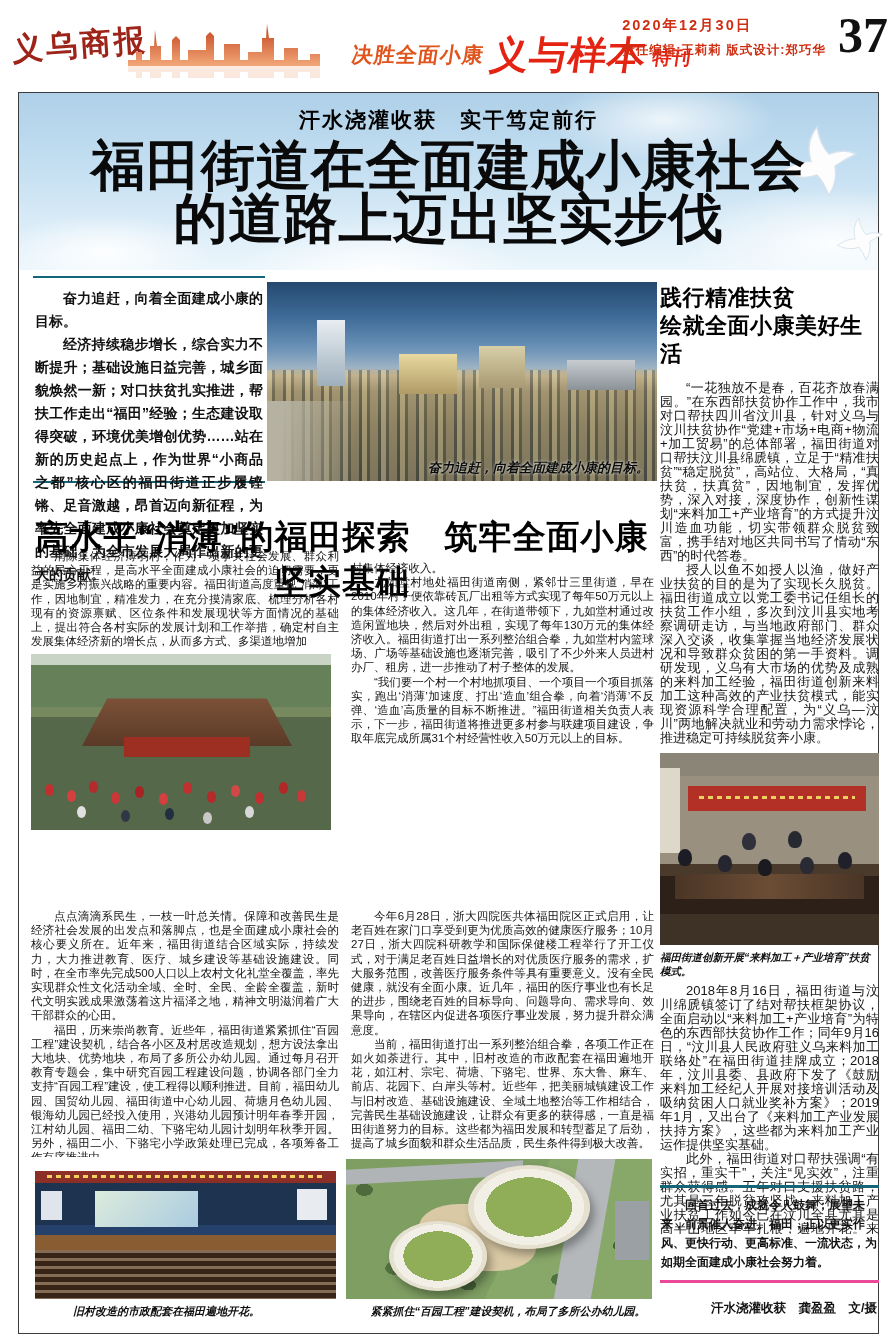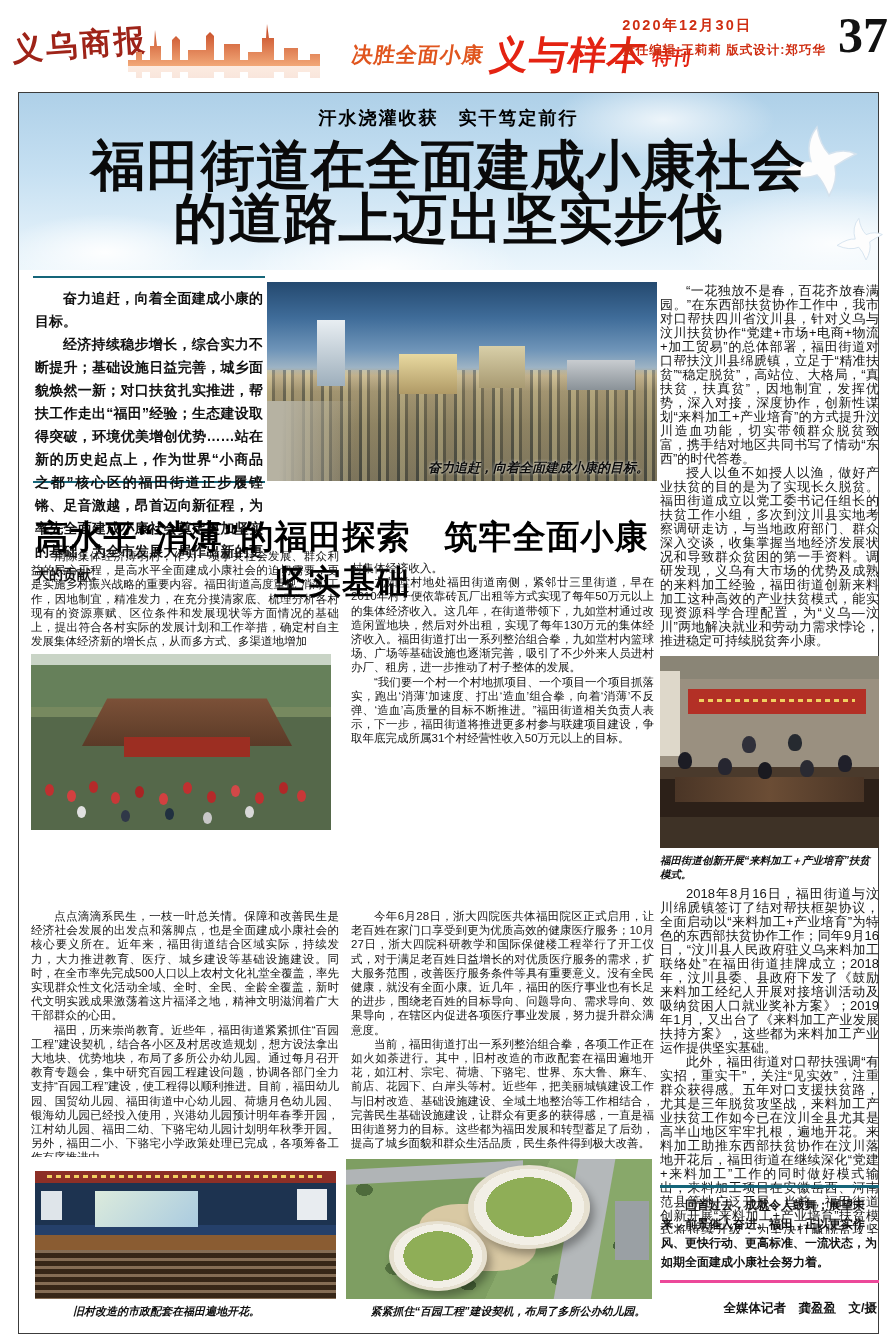--- a/index.html
+++ b/index.html
@@ -20,21 +20,21 @@
           font-size:50px;font-weight:700;color:#111;}
   
   .mainbox{position:absolute;left:18px;top:92px;width:859px;height:1240px;border:1px solid #3c3c3c;background:#fff;}
   .sky{position:absolute;left:0;right:0;top:0;height:177px;
     background:
       radial-gradient(150px 55px at 10% 90%, rgba(255,255,255,.95), rgba(255,255,255,0) 70%),
       radial-gradient(200px 70px at 42% 100%, rgba(255,255,255,.9), rgba(255,255,255,0) 70%),
       radial-gradient(160px 60px at 75% 15%, rgba(255,255,255,.75), rgba(255,255,255,0) 70%),
       radial-gradient(220px 80px at 95% 85%, rgba(255,255,255,.9), rgba(255,255,255,0) 70%),
       linear-gradient(180deg,#aed0e8 0%,#c6e0f2 45%,#ecf6fc 100%);}
-  .kicker{position:absolute;top:13px;left:0;width:100%;text-align:center;font-size:18px;
+  .kicker{position:absolute;top:13px;left:0;width:100%;text-align:center;font-size:21px;
           font-weight:900;color:#000;letter-spacing:2px;}
   .main-title{position:absolute;top:46px;left:0;width:100%;text-align:center;font-size:54px;
           line-height:53px;font-weight:900;color:#0a0a0a;letter-spacing:1px;}
   .dove1{position:absolute;right:16px;top:22px;width:96px;height:96px;}
   .dove2{position:absolute;right:-8px;top:118px;width:58px;height:58px;}
   
   .intro{position:absolute;left:14px;top:183px;width:232px;height:207px;border-top:2px solid #156579;
          border-bottom:2px solid #156579;padding:9px 2px;box-sizing:border-box;}
   .intro p{margin:0;text-indent:2em;font-size:14px;line-height:23px;font-weight:700;color:#111;text-align:justify;}
   
@@ -184,36 +184,40 @@
     <div class="photo photo-city">
       <i class="pc-b1"></i>
       <i class="pc-b2"></i>
       <i class="pc-b3"></i>
       <i class="pc-b4"></i>
       <div class="pc-caption">奋力追赶，向着全面建成小康的目标。</div>
     </div>
 
     <aside class="right-col">
       <div class="ra-flow">
+        <h2 class="ra-title">
+          <span style="display:block">践行精准扶贫</span>
+          <span style="display:block">绘就全面小康美好生活</span>
+        </h2>
         <p class="body">“一花独放不是春，百花齐放春满园。”在东西部扶贫协作工作中，我市对口帮扶四川省汶川县，针对义乌与汶川扶贫协作“党建+市场+电商+物流+加工贸易”的总体部署，福田街道对口帮扶汶川县绵虒镇，立足于“精准扶贫”“稳定脱贫”，高站位、大格局，“真扶贫，扶真贫”，因地制宜，发挥优势，深入对接，深度协作，创新性谋划“来料加工+产业培育”的方式提升汶川造血功能，切实带领群众脱贫致富，携手结对地区共同书写了情动“东西”的时代答卷。</p>
         <p class="body">授人以鱼不如授人以渔，做好产业扶贫的目的是为了实现长久脱贫。福田街道成立以党工委书记任组长的扶贫工作小组，多次到汶川县实地考察调研走访，与当地政府部门、群众深入交谈，收集掌握当地经济发展状况和导致群众贫困的第一手资料。调研发现，义乌有大市场的优势及成熟的来料加工经验，福田街道创新来料加工这种高效的产业扶贫模式，能实现资源科学合理配置，为“义乌—汶川”两地解决就业和劳动力需求悖论，推进稳定可持续脱贫奔小康。</p>
         <div class="photo photo-meeting">
           <i class="pm-win"></i>
           <i class="pm-banner"></i>
           <i class="pm-table"></i>
           <i class="pm-people"></i>
         </div>
         <p class="ra-caption">福田街道创新开展“来料加工＋产业培育”扶贫模式。</p>
         <p class="body">2018年8月16日，福田街道与汶川绵虒镇签订了结对帮扶框架协议，全面启动以“来料加工+产业培育”为特色的东西部扶贫协作工作；同年9月16日，“汶川县人民政府驻义乌来料加工联络处”在福田街道挂牌成立；2018年，汶川县委、县政府下发了《鼓励来料加工经纪人开展对接培训活动及吸纳贫困人口就业奖补方案》；2019年1月，又出台了《来料加工产业发展扶持方案》，这些都为来料加工产业运作提供坚实基础。</p>
         <p class="body">此外，福田街道对口帮扶强调“有实招，重实干”，关注“见实效”，注重群众获得感。五年对口支援扶贫路，尤其是三年脱贫攻坚战，来料加工产业扶贫工作如今已在汶川全县尤其是高半山地区牢牢扎根，遍地开花。来料加工助推东西部扶贫协作在汶川落地开花后，福田街道在继续深化“党建+来料加工”工作的同时做好模式输出，来料加工项目在安徽岳西、河南范县等地广泛开展。当前，福田街道创新开展“来料加工+产业培育”扶贫模式将持续升级，为坚决打赢脱贫攻坚战贡献力量。</p>
       </div>
       <div class="concl">
         <p>回首过去，成就令人鼓舞；展望未来，前景催人奋进。福田，正以更实作风、更快行动、更高标准、一流状态，为如期全面建成小康社会努力着。</p>
       </div>
-      <div class="byline">全媒体记者　龚盈盈　文/摄</div>
+      <div class="byline">汗水浇灌收获　龚盈盈　文/摄</div>
     </aside>
 
     <h2 class="sec-title mid-title">高水平“消薄”的福田探索　筑牢全面小康坚实基础</h2>
     <div class="col mid-col1">
       <p>消除集体经济薄弱村，作为一项事关社会发展、群众利益的民心工程，是高水平全面建成小康社会的迫切需要，更是实施乡村振兴战略的重要内容。福田街道高度重视“消薄”工作，因地制宜，精准发力，在充分摸清家底、梳理分析各村现有的资源禀赋、区位条件和发展现状等方面情况的基础上，提出符合各村实际的发展计划和工作举措，确定村自主发展集体经济新的增长点，从而多方式、多渠道地增加</p>
       <div class="photo photo-festival">
         <i class="pf-roof"></i>
         <i class="pf-red"></i>
         <i class="pf-dots"></i>
       </div>

